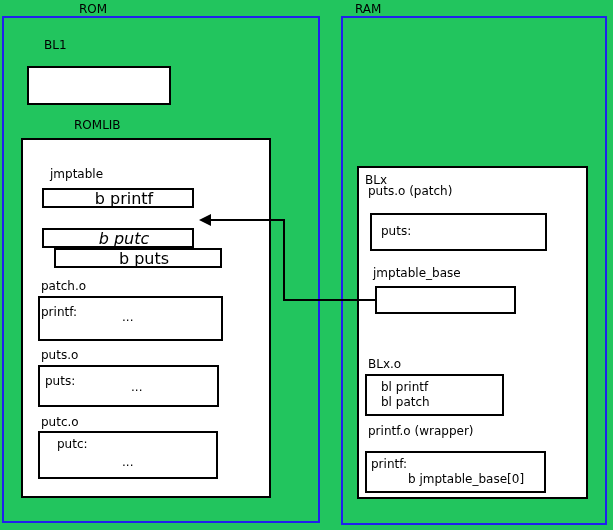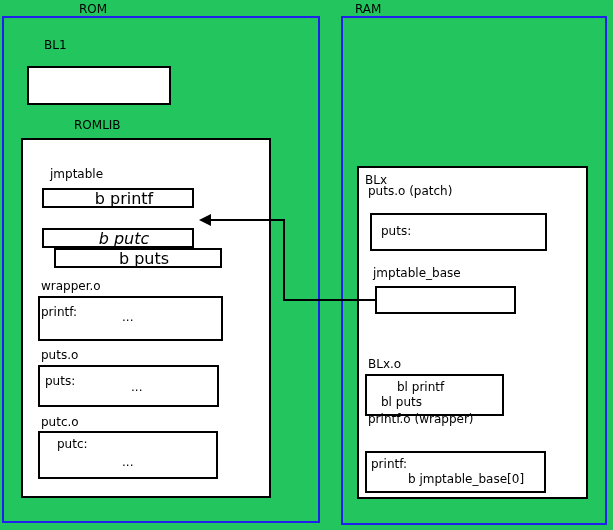--- a/index.html
+++ b/index.html
@@ -84,21 +84,21 @@
   <div class="box" style="left:27px; top:66px; width:144px; height:39px;"></div>
 
   <div class="lbl" style="left:27px; top:118px;margin-left:47px;">ROMLIB</div>
   <div class="box" style="left:21px; top:138px; width:250px; height:360px;"></div>
 
   <div class="lbl" style="left:50px; top:167px;">jmptable</div>
   <div class="jmprow" style="left:42px; top:188px; width:152px; height:20px;">b printf</div>
   <div class="jmprow" style="left:54px; top:208px; width:168px; height:20px;margin-top:40px;">b puts</div>
   <div class="jmprow" style="left:42px; top:228px; width:152px; height:20px;font-style:italic;">b putc</div>
 
-  <div class="lbl" style="left:41px; top:279px;">wrapper.o</div>
+  <div class="lbl" style="left:41px; top:279px;">patch.o</div>
   <div class="box" style="left:38px; top:296px; width:185px; height:45px;"></div>
   <div class="box-txt" style="left:41px; top:305px;">printf:</div>
   <div class="box-txt" style="left:122px; top:310px;">...</div>
 
   <div class="lbl" style="left:41px; top:348px;">puts.o</div>
   <div class="box" style="left:38px; top:365px; width:181px; height:42px;"></div>
   <div class="box-txt" style="left:45px; top:374px;">puts:</div>
   <div class="box-txt" style="left:131px; top:380px;">...</div>
 
   <div class="lbl" style="left:41px; top:415px;">putc.o</div>
@@ -114,24 +114,24 @@
 
   <div class="lbl" style="left:368px; top:184px;">puts.o (patch)</div>
   <div class="box" style="left:370px; top:213px; width:177px; height:38px;"></div>
   <div class="box-txt" style="left:381px; top:224px;">puts:</div>
 
   <div class="lbl" style="left:373px; top:266px;">jmptable_base</div>
   <div class="box" style="left:375px; top:286px; width:141px; height:28px;"></div>
 
   <div class="lbl" style="left:368px; top:357px;">BLx.o</div>
   <div class="box" style="left:365px; top:374px; width:139px; height:42px;"></div>
-  <div class="box-txt" style="left:381px; top:380px;margin-left:16px;">bl printf</div>
-  <div class="box-txt" style="left:381px; top:395px;">bl puts</div>
+  <div class="box-txt" style="left:381px; top:380px;">bl printf</div>
+  <div class="box-txt" style="left:381px; top:395px;">bl patch</div>
 
-  <div class="lbl" style="left:368px; top:412px;">printf.o (wrapper)</div>
+  <div class="lbl" style="left:368px; top:424px;">printf.o (wrapper)</div>
   <div class="box" style="left:365px; top:451px; width:181px; height:42px;"></div>
   <div class="box-txt" style="left:371px; top:457px;">printf:</div>
   <div class="box-txt" style="left:408px; top:472px;">b jmptable_base[0]</div>
 
   <div class="conn" style="left:283px; top:299px; width:92px; height:2px;"></div>
   <div class="conn" style="left:283px; top:219px; width:2px; height:82px;"></div>
   <div class="conn" style="left:207px; top:219px; width:78px; height:2px;"></div>
   <div class="arrowhead" style="left:199px; top:214px;"></div>
 
 </div>

